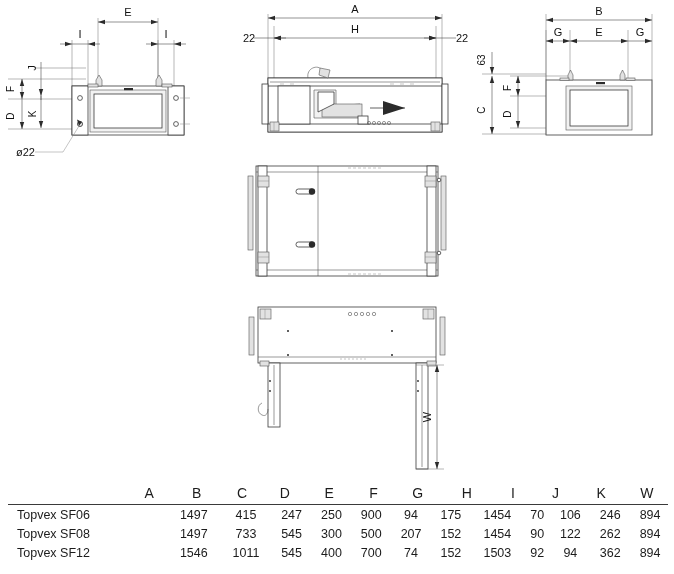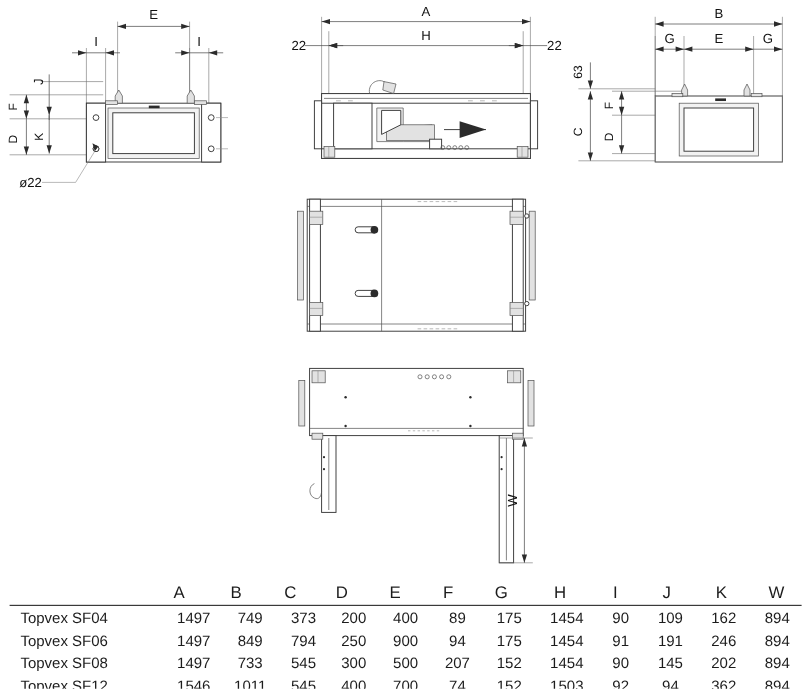--- a/index.html
+++ b/index.html
@@ -392,62 +392,47 @@
           <th style="width:48px">J</th>
           <th style="width:48px">K</th>
           <th style="width:48px">W</th>
         </tr>
       </thead>
     </table>
     <div class="rule"></div>
     <table class="dimtable">
       <tbody>
         <tr>
-          <td class="name" style="width:128px">Topvex SF04</td>
-          <td style="width:50px">1497</td>
-          <td style="width:50px">749</td>
-          <td style="width:45px">373</td>
-          <td style="width:45px">200</td>
-          <td style="width:48px">400</td>
-          <td style="width:45px">89</td>
-          <td style="width:48px">175</td>
-          <td style="width:55px">1454</td>
-          <td style="width:42px">90</td>
-          <td style="width:48px">109</td>
-          <td style="width:48px">162</td>
-          <td style="width:48px">894</td>
-        </tr>
-        <tr>
           <td class="name">Topvex SF06</td>
           <td>1497</td>
-          <td>849</td>
-          <td>794</td>
+          <td>415</td>
+          <td>247</td>
           <td>250</td>
           <td>900</td>
           <td>94</td>
           <td>175</td>
           <td>1454</td>
-          <td>91</td>
-          <td>191</td>
+          <td>70</td>
+          <td>106</td>
           <td>246</td>
           <td>894</td>
         </tr>
         <tr>
           <td class="name">Topvex SF08</td>
           <td>1497</td>
           <td>733</td>
           <td>545</td>
           <td>300</td>
           <td>500</td>
           <td>207</td>
           <td>152</td>
           <td>1454</td>
           <td>90</td>
-          <td>145</td>
-          <td>202</td>
+          <td>122</td>
+          <td>262</td>
           <td>894</td>
         </tr>
         <tr>
           <td class="name">Topvex SF12</td>
           <td>1546</td>
           <td>1011</td>
           <td>545</td>
           <td>400</td>
           <td>700</td>
           <td>74</td>

